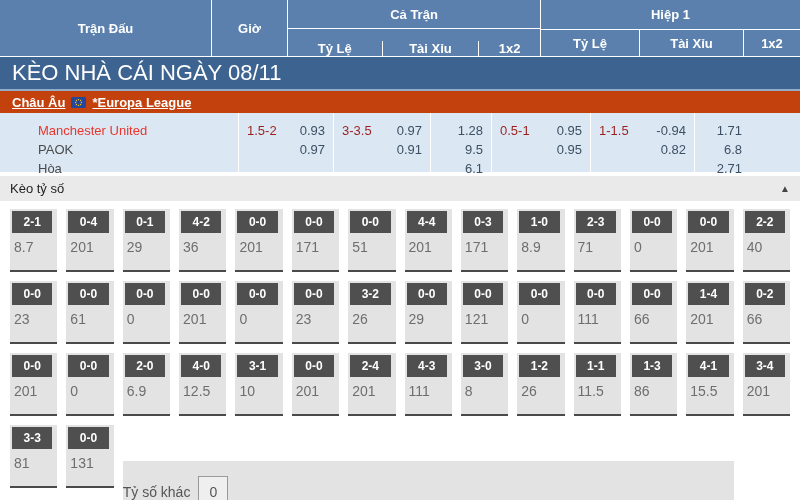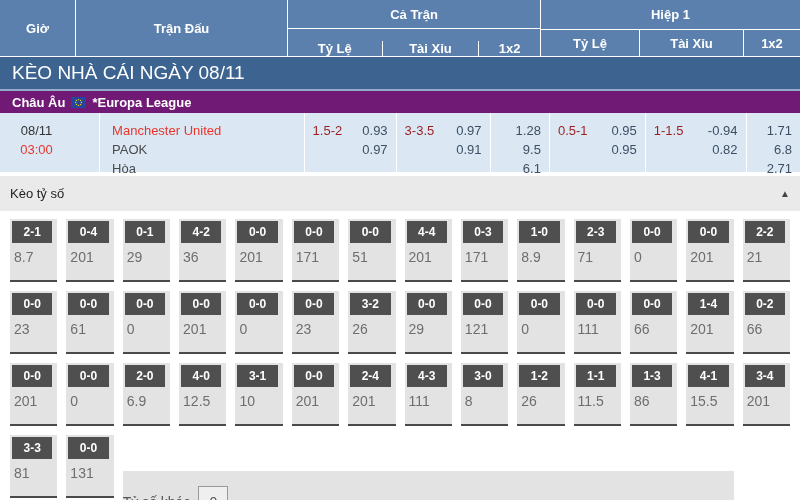--- a/index.html
+++ b/index.html
@@ -15,60 +15,60 @@
   .hc-match { width:212px; }
   .hgroup { display:flex; flex-direction:column; }
   .hg-full { width:253px; border-right:1px solid #fff;gap:12px; }
   .hg-half { width:259px; }
   .hg-top { height:30px; display:flex; align-items:center; justify-content:center; border-bottom:1px solid #fff; }
   .hg-bottom { display:flex; flex:1; }
   .hg-bottom .hc:last-child { border-right:none; }
   .w-hc { width:95px; } .w-ou { width:97px; } .w-12 { width:61px; }
   .w-hc2 { width:99px; } .w-ou2 { width:104px; } .w-12b { width:56px; }
   
-  .title-bar { height:32px; margin-top:1px; background:#3d6390; color:#fff; font-size:19px;
+  .title-bar { height:32px; margin-top:1px; background:#3d6390; color:#fff; font-size:22px;
                display:flex; align-items:center; padding-left:12px; }
-  .league-bar { height:24px; background:#701a75; border-top:2px solid #93acc9; color:#fff;
-                font-weight:bold; font-size:13px; display:flex; align-items:center; gap:6px; padding-left:12px; }
+  .league-bar { height:24px; background:#c2410c; border-top:2px solid #93acc9; color:#fff;
+                font-weight:bold; font-size:13px; display:flex; align-items:center; gap:6px; padding-left:12px;text-decoration:underline; }
   
   .match-row { display:flex; height:59px; background:#dbe8f4; font-size:13px; color:#4a4a4a; }
   .mc { border-left:1px solid #fff; }
   .mc:first-child { border-left:none; }
   .c-time { width:76px; text-align:center; padding-top:8px; line-height:19px; color:#333; }
   .c-teams { width:212px; padding:8px 0 0 12px; line-height:19px;margin-left:26px; }
   .c-odds { padding:8px 8px 0 8px; line-height:19px; }
   .red { color:#e8352c; }
   .orow { display:flex; justify-content:space-between; }
   .line { color:#9b1f1f; }
   .val { color:#3d4f63; }
   .right { text-align:right; }
   
-  .section-header { height:35px; margin-top:4px; background:#eaeaea; display:flex; align-items:center;
+  .section-header { height:25px; margin-top:4px; background:#eaeaea; display:flex; align-items:center;
                     padding:0 10px; font-size:13px; color:#222; }
   .spacer { flex:1; }
   .collapse { font-size:10px; color:#444; cursor:pointer; }
   .score-grid { display:grid; grid-template-columns:repeat(14,1fr); column-gap:9px; row-gap:9px;
                 padding:8px 10px 9px 10px; background:#fff; }
   .score-cell { height:63px; background:#e3e3e3; border-bottom:2px solid #4a4a4a; cursor:pointer; }
   .score-box { height:22px; margin:2px 5px 0 2px; background:#4f4f4f; color:#fff; font-weight:bold;
                font-size:12px; display:flex; align-items:center; justify-content:center; }
   .score-odds { margin:6px 0 0 4px; font-size:14px; color:#6e6e6e; }
   .other-box { height:63px; background:#e3e3e3; border-bottom:2px solid #4a4a4a; display:flex;
                align-items:center; font-size:14px; color:#555;margin-top:36px; }
   .other-input { display:inline-flex; align-items:center; justify-content:center; width:30px; height:32px;
                  border:1px solid #999; background:#efefef; margin-left:8px; font-size:14px; color:#555; }
   .bottom-strip { height:12px; background:#d6d6d6; }
   .flag { display:inline-block; line-height:0; }
 </style>
 </head>
 <body>
 
 <div class="hdr">
+  <div class="hc hc-match">Trận Đấu</div>
   <div class="hc hc-time">Giờ</div>
-  <div class="hc hc-match">Trận Đấu</div>
   <div class="hgroup hg-full">
     <div class="hg-top">Cả Trận</div>
     <div class="hg-bottom">
       <div class="hc w-hc">Tỷ Lệ</div>
       <div class="hc w-ou">Tài Xỉu</div>
       <div class="hc w-12">1x2</div>
     </div>
   </div>
   <div class="hgroup hg-half">
     <div class="hg-top">Hiệp 1</div>
@@ -98,24 +98,20 @@
           <circle cx="5.4" cy="7.5" r="0.65"></circle>
         <circle cx="4.6" cy="5.5" r="0.65"></circle>
           <circle cx="5.4" cy="3.5" r="0.65"></circle>
       </g>
     </svg>
   </span>
   <span>*Europa League</span>
 </div>
 
 <div class="match-row">
-  <div class="mc c-time">
-    <div>08/11</div>
-    <div class="red">03:00</div>
-  </div>
   <div class="mc c-teams">
     <div class="red">Manchester United</div>
     <div>PAOK</div>
     <div>Hòa</div>
   </div>
   <div class="mc c-odds w-hc">
     <div class="orow">
         <span class="line">1.5-2</span>
         <span class="val">0.93</span>
       </div>
@@ -220,21 +216,21 @@
     <div class="score-cell">
       <div class="score-box">0-0</div>
       <div class="score-odds">0</div>
     </div>
     <div class="score-cell">
       <div class="score-box">0-0</div>
       <div class="score-odds">201</div>
     </div>
     <div class="score-cell">
       <div class="score-box">2-2</div>
-      <div class="score-odds">21</div>
+      <div class="score-odds">40</div>
     </div>
     <div class="score-cell">
       <div class="score-box">0-0</div>
       <div class="score-odds">23</div>
     </div>
     <div class="score-cell">
       <div class="score-box">0-0</div>
       <div class="score-odds">61</div>
     </div>
     <div class="score-cell">

